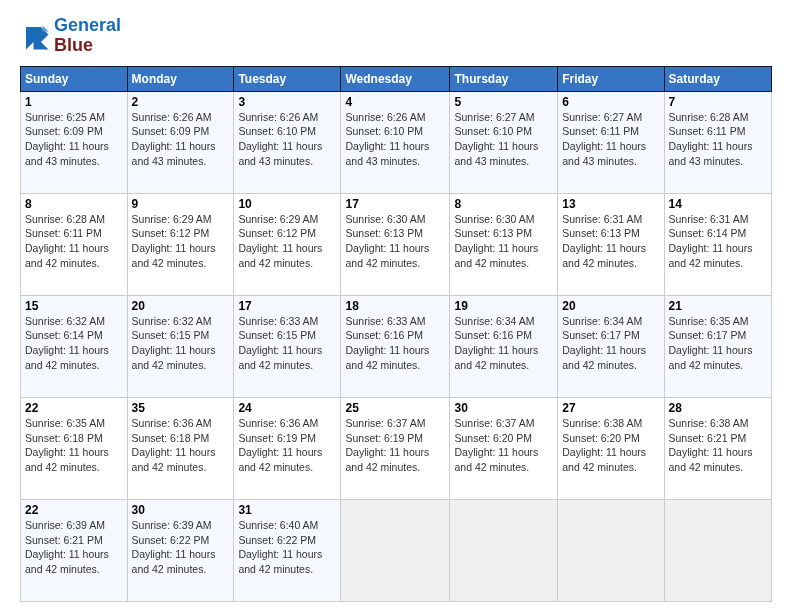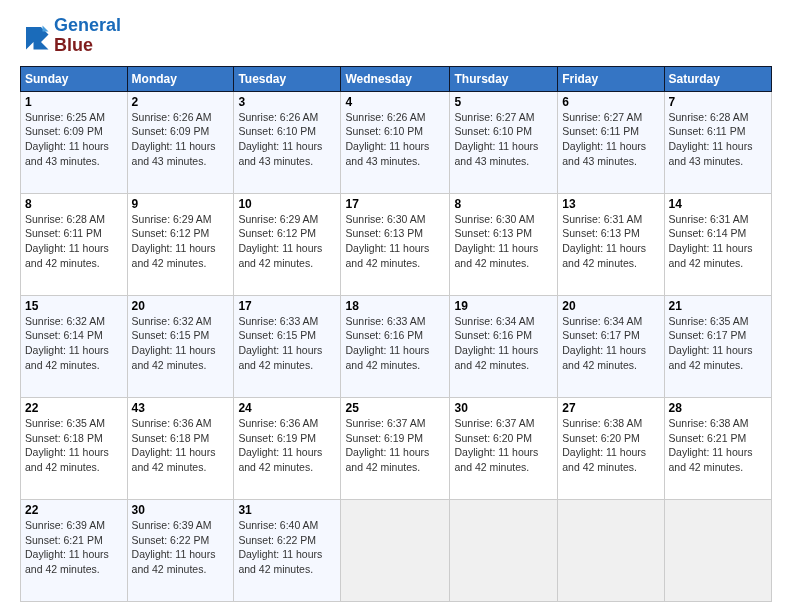--- a/index.html
+++ b/index.html
@@ -218,21 +218,21 @@
             <span class="day-number">21</span>
 <div class="day-content">Sunrise: 6:35 AM<br>Sunset: 6:17 PM<br>Daylight: 11 hours and 42 minutes.</div>
           </td>
         </tr>
         <tr>
           <td>
             <span class="day-number">22</span>
 <div class="day-content">Sunrise: 6:35 AM<br>Sunset: 6:18 PM<br>Daylight: 11 hours and 42 minutes.</div>
           </td>
           <td>
-            <span class="day-number">43</span>
+            <span class="day-number">35</span>
 <div class="day-content">Sunrise: 6:36 AM<br>Sunset: 6:18 PM<br>Daylight: 11 hours and 42 minutes.</div>
           </td>
           <td>
             <span class="day-number">24</span>
 <div class="day-content">Sunrise: 6:36 AM<br>Sunset: 6:19 PM<br>Daylight: 11 hours and 42 minutes.</div>
           </td>
           <td>
             <span class="day-number">25</span>
 <div class="day-content">Sunrise: 6:37 AM<br>Sunset: 6:19 PM<br>Daylight: 11 hours and 42 minutes.</div>
           </td>

